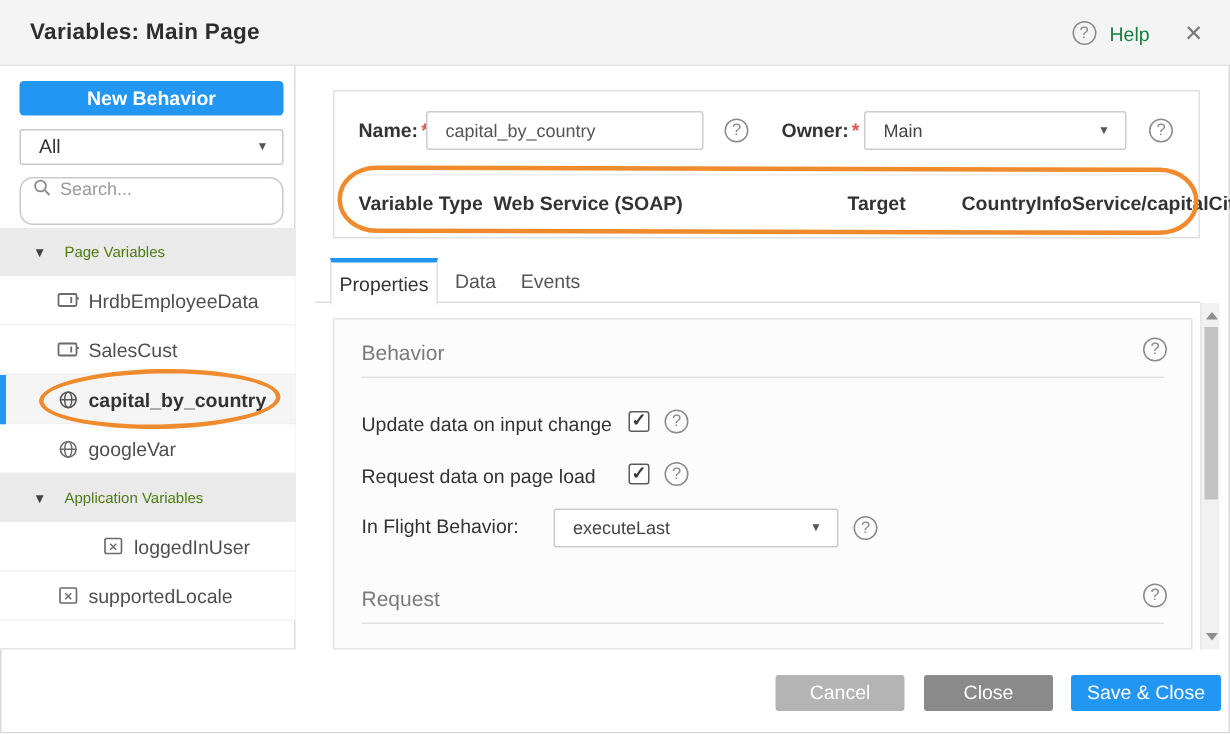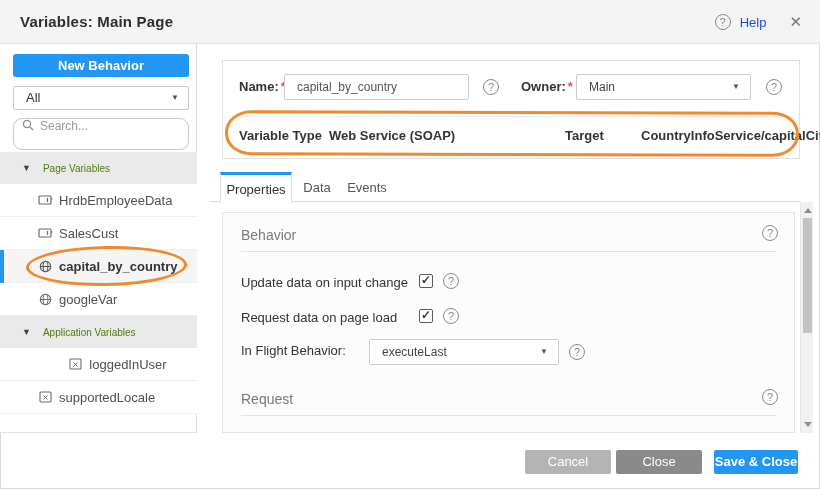--- a/index.html
+++ b/index.html
@@ -8,21 +8,21 @@
   .stage{ position:relative; width:820px; height:489px; background:#fff; overflow:hidden;
           box-shadow: inset 0 0 0 1px #d8d8d8; }
 
   
   .hdr{ position:absolute; left:0; top:0; width:820px; height:44px; background:#f4f4f4;
         border-bottom:1px solid #e2e2e2; display:flex; align-items:center; }
   .hdr-title{ margin-left:20px; font-size:15px; font-weight:700; color:#2e2e2e; letter-spacing:.2px;}
   .hdr-right{ position:absolute; right:18px; top:0; height:44px; display:flex; align-items:center; gap:9px;}
   .qmark{ width:16px; height:16px; border:1px solid #8a8a8a; border-radius:50%; color:#8a8a8a;
           font-size:11px; line-height:14px; text-align:center; display:inline-block; background:transparent;}
-  .hdr-help-label{ font-size:13px; color:#1d4ed8; }
+  .hdr-help-label{ font-size:13px; color:#15803d; }
   .hdr-close{ font-size:15px; color:#777; margin-left:14px; cursor:pointer; }
 
   
   .sidebar{ position:absolute; left:0; top:44px; width:197px; height:389px; background:#fff;
             border-right:1px solid #dcdcdc; border-bottom:1px solid #e3e3e3;}
   .btn-new{ position:absolute; left:13px; top:10px; width:176px; height:23px; background:#2196f3;
             color:#fff; font-size:13px; font-weight:700; border:none; border-radius:3px; text-align:center;
             line-height:23px; cursor:pointer;}
   .filter-select{ position:absolute; left:13px; top:42px; width:176px; height:24px; border:1px solid #c9c9c9;
             border-radius:2px; background:#fff; font-size:13px; color:#333; line-height:22px; padding-left:12px;}
@@ -92,23 +92,23 @@
   .scroll-up{ top:6px; border-left:4px solid transparent; border-right:4px solid transparent;
               border-bottom:5px solid #8f8f8f; }
   .scroll-down{ bottom:6px; border-left:4px solid transparent; border-right:4px solid transparent;
               border-top:5px solid #8f8f8f; }
   .scroll-thumb{ position:absolute; left:2px; top:16px; width:9px; height:115px; background:#c2c2c2; cursor:grab;}
 
   
   .footer-btn{ position:absolute; top:450px; height:24px; border:none; border-radius:2px; color:#fff;
                font-size:13px; font-family:"Liberation Sans", sans-serif; cursor:pointer; text-align:center;
                line-height:24px;}
-  .btn-cancel{ left:517px; width:86px; background:#b4b4b4;margin-left:8px; }
+  .btn-cancel{ left:517px; width:86px; background:#b4b4b4; }
   .btn-save{ left:616px; width:86px; background:#8a8a8a; }
-  .btn-saveclose{ left:714px; width:84px; background:#2196f3; font-weight:700;}
+  .btn-saveclose{ left:714px; width:100px; background:#2196f3; font-weight:400;}
 </style>
 </head>
 <body>
 
 <div class="stage">
 
   <div class="hdr">
     <div class="hdr-title">Variables: Main Page</div>
     <div class="hdr-right">
       <span class="qmark">?</span>

